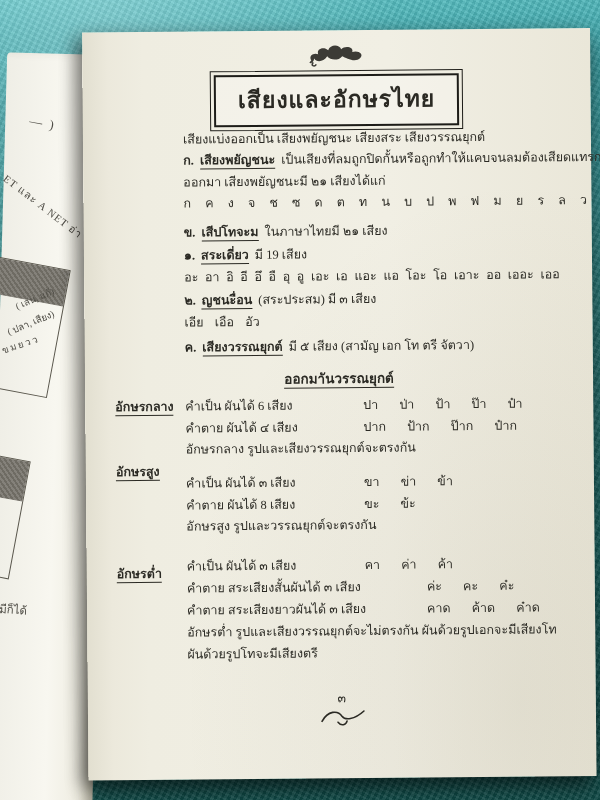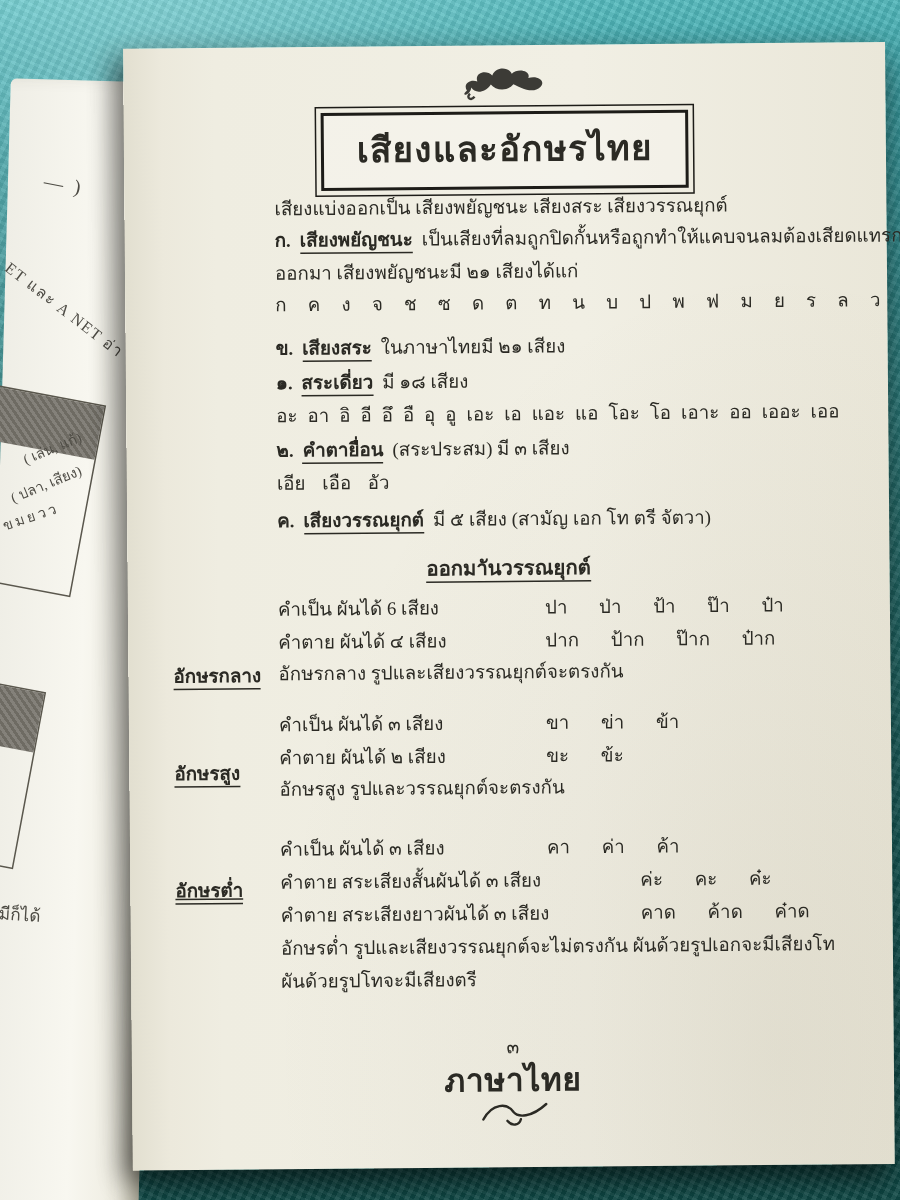--- a/index.html
+++ b/index.html
@@ -63,21 +63,21 @@
   .blk{position:absolute;left:100px;right:10px;}
   .u{border-bottom:1.1px solid currentColor;padding-bottom:1px;}
   .term{font-weight:bold;}
   .num{font-weight:bold;margin-right:6px;}
   .gap6{margin-right:6px;margin-top:20px;}
   .row-cons{word-spacing:9px;letter-spacing:1px;margin-left:4px;}
   .row-vow{word-spacing:3.5px;margin-left:4px;}
   .indent1{margin-left:22px;}
   .indent05{margin-left:14px;}
   .sec-heading{position:absolute;left:0;width:100%;text-align:center;font-size:13.5px;font-weight:bold;}
-  .tone-label{position:absolute;left:30px;font-weight:bold;margin-top:44px;}
+  .tone-label{position:absolute;left:30px;font-weight:bold;}
   .trow .lead{display:inline-block;min-width:148px;}
   .trow.wide .lead{min-width:210px;}
   .trow .ex{margin-left:30px;word-spacing:18px;}
   .pagenum{position:absolute;left:0;top:658px;width:100%;text-align:center;font-size:12.5px;}
   .logo-wrap{position:absolute;left:0;top:680px;width:100%;text-align:center;}
   .logo-text{font-size:21px;font-weight:bold;letter-spacing:.5px;}
   .logo-flourish{display:block;margin:-3px auto 0;}
 </style>
 </head>
 <body>
@@ -118,24 +118,24 @@
         <p>เสียงแบ่งออกเป็น เสียงพยัญชนะ เสียงสระ เสียงวรรณยุกต์</p>
       </div>
 
       <div class="blk" style="top:119px;">
         <p><span class="num">ก.</span><span class="u term gap6">เสียงพยัญชนะ</span><span>เป็นเสียงที่ลมถูกปิดกั้นหรือถูกทำให้แคบจนลมต้องเสียดแทรก</span></p>
         <p class="indent05">ออกมา เสียงพยัญชนะมี ๒๑ เสียงได้แก่</p>
         <p class="row-cons">ก ค ง จ ช ซ ด ต ท น บ ป พ ฟ ม ย ร ล ว อ ฮ</p>
       </div>
 
       <div class="blk" style="top:190px;line-height:22.5px;">
-        <p><span class="num">ข.</span><span class="u term gap6">เสียงสระ</span><span>ในภาษาไทยมี ๒๑ เสียง</span></p>
-        <p class="indent1"><span class="num">๑.</span><span class="u term gap6">สระเดี่ยว</span><span>มี ๑๘ เสียง</span></p>
+        <p><span class="num">ข.</span><span class="u term gap6">เสีปโทจะม</span><span>ในภาษาไทยมี ๒๑ เสียง</span></p>
+        <p class="indent1"><span class="num">๑.</span><span class="u term gap6">สระเดี่ยว</span><span>มี 19 เสียง</span></p>
         <p class="row-vow">อะ อา อิ อี อึ อื อุ อู เอะ เอ แอะ แอ โอะ โอ เอาะ ออ เออะ เออ</p>
-        <p class="indent1"><span class="num">๒.</span><span class="u term gap6">คำตายื่อน</span><span>(สระประสม) มี ๓ เสียง</span></p>
+        <p class="indent1"><span class="num">๒.</span><span class="u term gap6">ญชนะื่อน</span><span>(สระประสม) มี ๓ เสียง</span></p>
         <p class="row-vow" style="word-spacing:8px;">เอีย เอือ อัว</p>
       </div>
 
       <div class="blk" style="top:306px;">
         <p><span class="num">ค.</span><span class="u term gap6">เสียงวรรณยุกต์</span><span>มี ๕ เสียง (สามัญ เอก โท ตรี จัตวา)</span></p>
       </div>
 
       <p class="sec-heading" style="top:338px;"><span class="u">ออกมาันวรรณยุกต์</span></p>
 
       <div>
@@ -144,40 +144,39 @@
           <p class="trow"><span class="lead">คำเป็น ผันได้ 6 เสียง</span><span class="ex">ปา ป่า ป้า ป๊า ป๋า</span></p>
           <p class="trow"><span class="lead">คำตาย ผันได้ ๔ เสียง</span><span class="ex">ปาก ป้าก ป๊าก ป๋าก</span></p>
           <p>อักษรกลาง รูปและเสียงวรรณยุกต์จะตรงกัน</p>
         </div>
       </div>
 
       <div>
         <span class="tone-label" style="top:430px;"><span class="u">อักษรสูง</span></span>
         <div class="blk" style="top:442px;">
           <p class="trow"><span class="lead">คำเป็น ผันได้ ๓ เสียง</span><span class="ex">ขา ข่า ข้า</span></p>
-          <p class="trow"><span class="lead">คำตาย ผันได้ ๒ เสียง</span><span class="ex">ขะ ข้ะ</span></p>
+          <p class="trow"><span class="lead">คำตาย ผันได้ 8 เสียง</span><span class="ex">ขะ ข้ะ</span></p>
           <p>อักษรสูง รูปและวรรณยุกต์จะตรงกัน</p>
         </div>
       </div>
 
       <div>
-        <span class="tone-label" style="top:508px;text-decoration:underline;"><span class="u">อักษรต่ำ</span></span>
+        <span class="tone-label" style="top:532px;"><span class="u">อักษรต่ำ</span></span>
         <div class="blk" style="top:524px;line-height:22px;">
           <p class="trow"><span class="lead">คำเป็น ผันได้ ๓ เสียง</span><span class="ex">คา ค่า ค้า</span></p>
           <p class="trow wide"><span class="lead">คำตาย สระเสียงสั้นผันได้ ๓ เสียง</span><span class="ex">ค่ะ คะ ค๋ะ</span></p>
           <p class="trow wide"><span class="lead">คำตาย สระเสียงยาวผันได้ ๓ เสียง</span><span class="ex">คาด ค้าด ค๋าด</span></p>
           <p>อักษรต่ำ รูปและเสียงวรรณยุกต์จะไม่ตรงกัน ผันด้วยรูปเอกจะมีเสียงโท</p>
           <p>ผันด้วยรูปโทจะมีเสียงตรี</p>
         </div>
       </div>
 
       <p class="pagenum">๓</p>
 
       <div class="logo-wrap">
-        <span class="logo-text">ภาษาไทย</span>
         <svg class="logo-flourish" width="52" height="20" viewBox="0 0 52 20">
           <path d="M6 14 C12 3 22 3 26 9 C29 13 38 13 48 4 M22 15 c3 4 8 3 9 -1" stroke="#2b2a24" stroke-width="1.6" fill="none" stroke-linecap="round"></path>
         </svg>
       </div>
 
     </div>
   </div>
 </div>
 
 </body></html>

